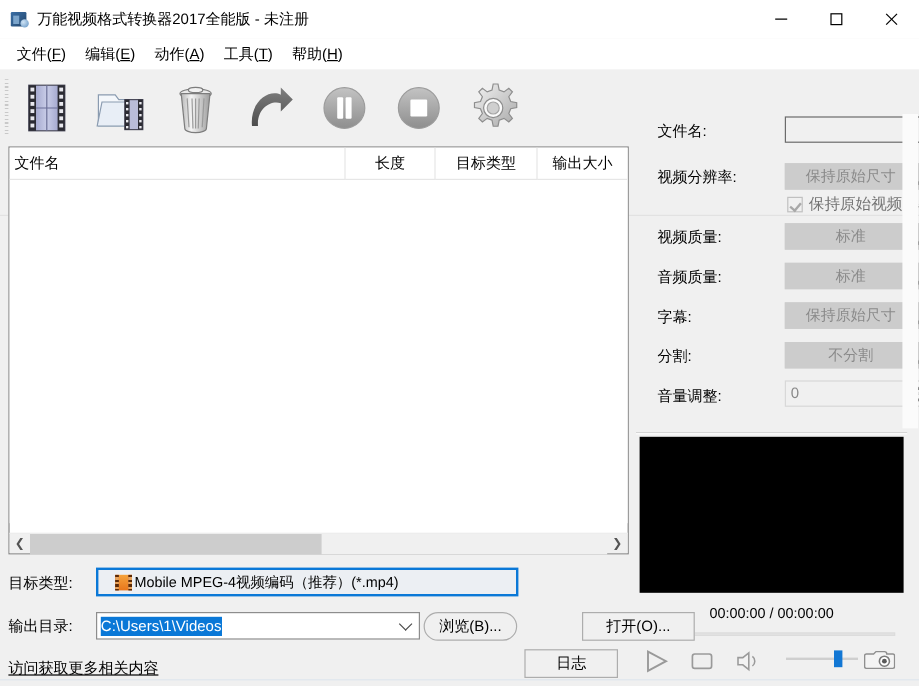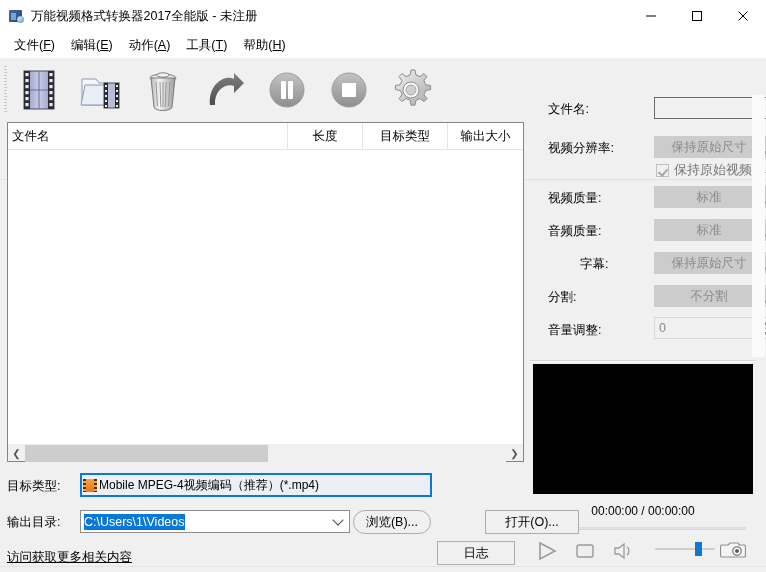--- a/index.html
+++ b/index.html
@@ -120,21 +120,21 @@
   .vol { position:absolute; left:655px; top:542px; width:60px; height:14px; }
   .vol-track{ position:absolute; left:0; top:6px; width:60px; height:2px; background:#cfcfcf;}
   .vol-thumb{ position:absolute; left:40px; top:0; width:7px; height:14px; background:#1277d4;}
   .snapshot { position:absolute; left:720px; top:538px; width:26px; height:22px; }
 
   
   .blabel { position:absolute; font-size:12.5px; color:#000; white-space:nowrap; }
   .type-combo {
     position:absolute; left:80px; top:473px; width:352px; height:24px;
     background:#eceff3; border:2px solid #0a78d7; display:flex; align-items:center;
-    padding-left:1px; font-size:12px;
+    padding-left:14px; font-size:12px;
   }
   .type-ico { width:14px; height:13px; position:relative; margin-right:2px; flex:0 0 auto;
      background:linear-gradient(#f6a33c,#e8761c); border-left:3px solid #b04a11; border-right:3px solid #b04a11;}
   .type-ico:before{content:"";position:absolute;left:-3px;top:0;width:3px;height:13px;
      background:repeating-linear-gradient(to bottom,#5b2a06 0 2px,#e8a55f 2px 4px);}
   .type-ico:after{content:"";position:absolute;right:-3px;top:0;width:3px;height:13px;
      background:repeating-linear-gradient(to bottom,#5b2a06 0 2px,#e8a55f 2px 4px);}
   .type-txt { white-space:nowrap; overflow:hidden; color:#000; }
 
   .dir-combo {
@@ -382,21 +382,21 @@
     <div class="frow" style="left:0; top:128px;">
       <div class="flabel">音频质量:</div>
     </div>
     <div class="frow" style="left:106px; top:124px;">
       <div class="combo-dis">
         <span class="cv">标准</span>
         <span class="chev"></span>
       </div>
     </div>
 
-    <div class="frow" style="left:0; top:161px;margin-left:32px;">
+    <div class="frow" style="left:0; top:161px;">
       <div class="flabel">字幕:</div>
     </div>
     <div class="frow" style="left:106px; top:157px;">
       <div class="combo-dis">
         <span class="cv">保持原始尺寸</span>
         <span class="chev"></span>
       </div>
     </div>
 
     <div class="frow" style="left:0; top:194px;">

